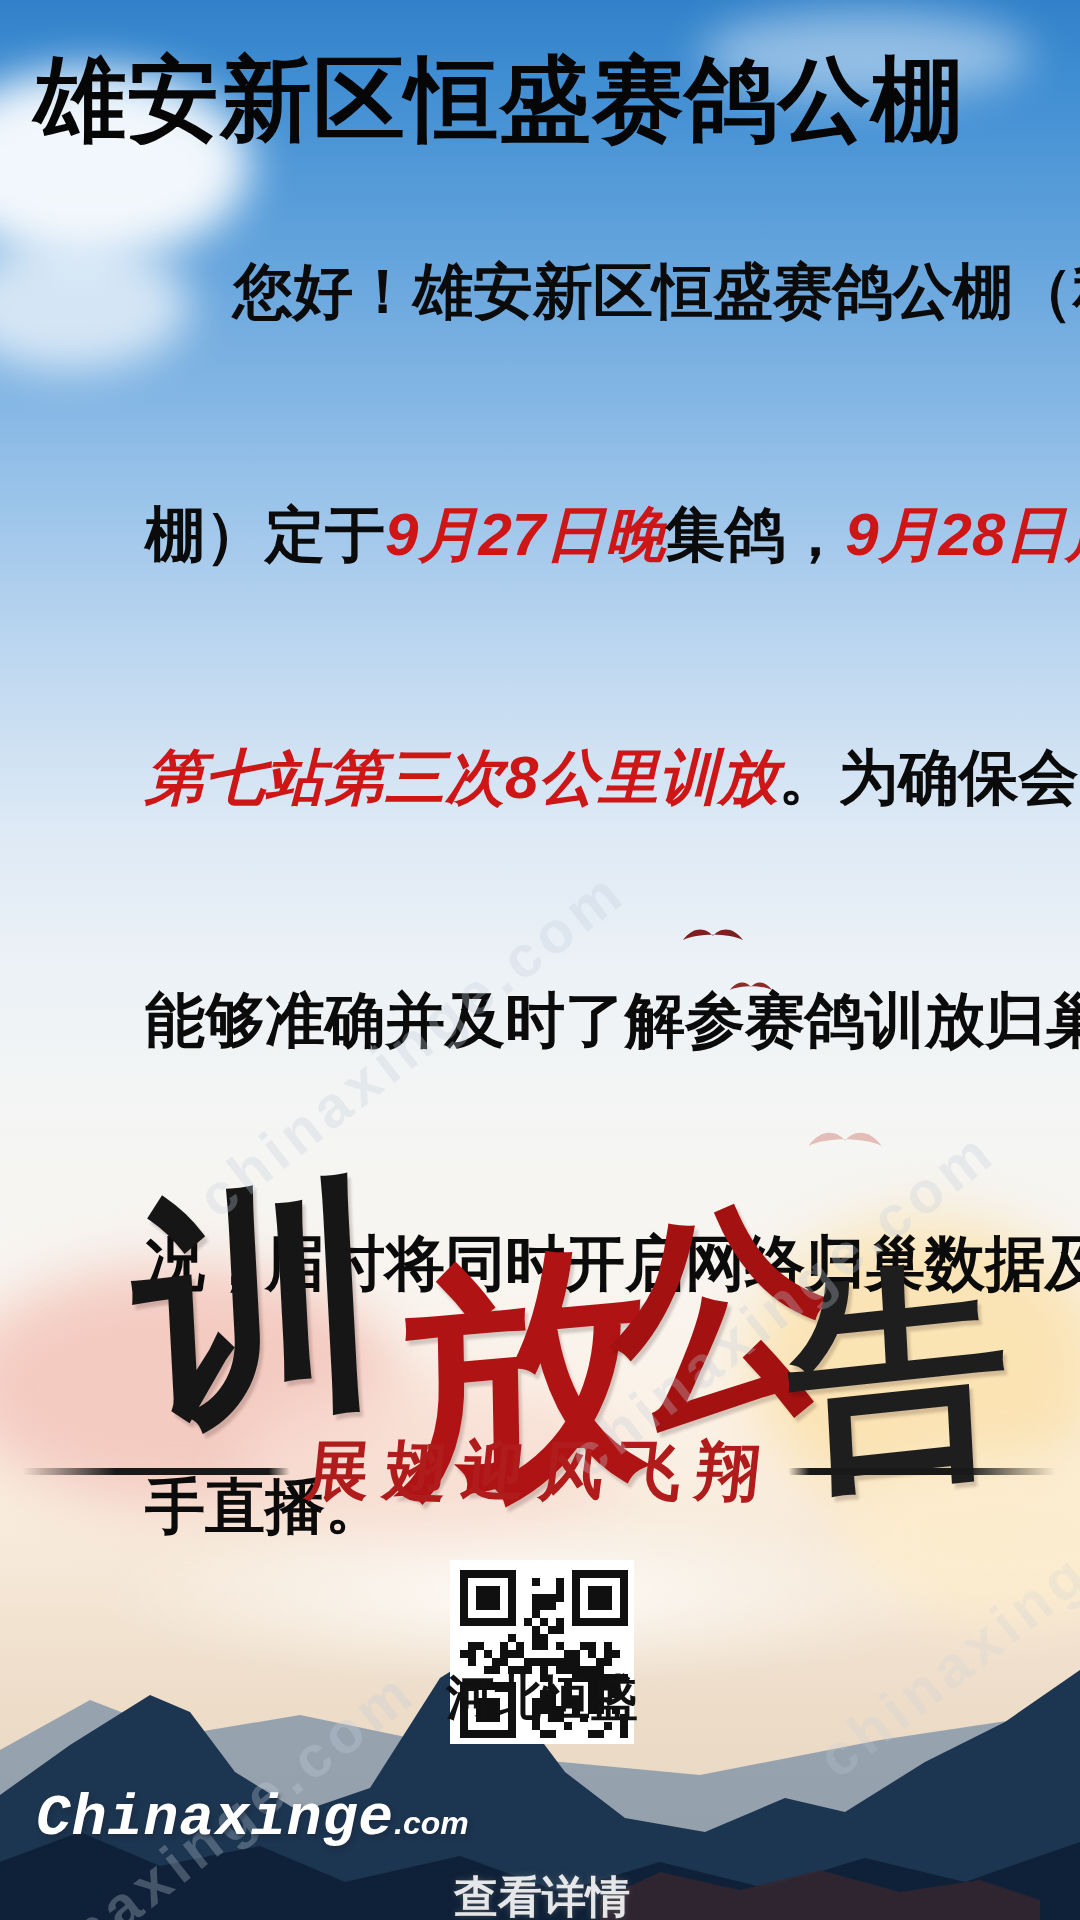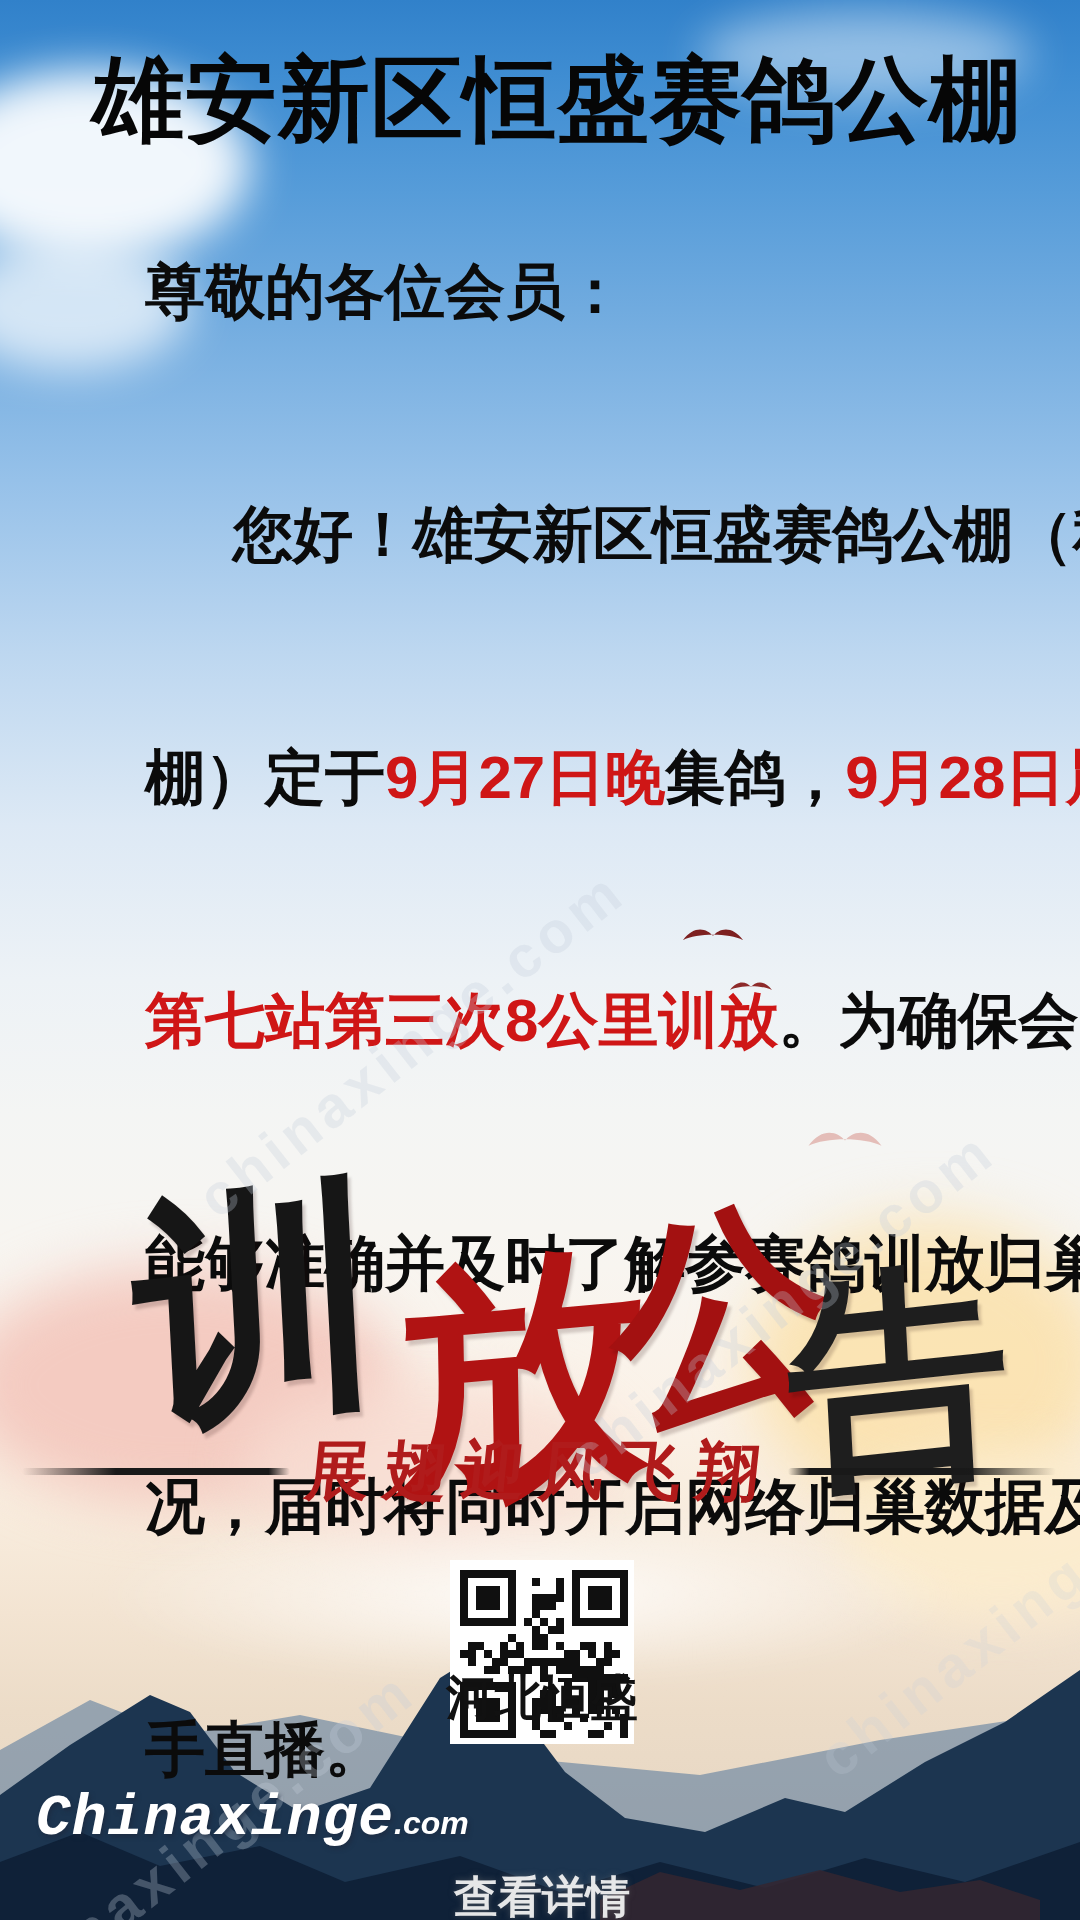--- a/index.html
+++ b/index.html
@@ -5,26 +5,26 @@
   html,body{margin:0;padding:0;background:#222;}
   .poster{position:relative;width:1080px;height:1920px;overflow:hidden;
     font-family:"Liberation Sans","DejaVu Sans",sans-serif;
     background:linear-gradient(180deg,
       #3181ca 0%, #3f8dd2 4%, #569cd9 10%, #74ade0 17%, #96c1e9 25%,
       #bdd7f0 34%, #dde9f5 43%, #edf2f6 51%, #f4f5f4 58%, #f8f5f0 66%,
       #fbf2e8 73%, #f8ecdd 79%, #f3e4d2 84%, #ecdcc8 89%, #e3d3bf 100%);}
   .cloud{position:absolute;border-radius:50%;filter:blur(22px);}
   .wm{position:absolute;font-size:58px;font-weight:bold;letter-spacing:6px;
       color:rgba(195,205,220,.30);transform:rotate(-38deg);white-space:nowrap;z-index:6;}
-  .title{position:absolute;top:38px;left:0;right:0;text-align:center;padding-left:34px;
+  .title{position:absolute;top:38px;left:0;right:0;padding-left:34px;
       font-size:92px;font-weight:900;color:#060606;letter-spacing:1px;z-index:4;white-space:nowrap;}
   .textblock{position:absolute;top:170px;left:45px;right:20px;z-index:4;}
   .line{font-size:60px;line-height:81px;font-weight:900;color:#0b0b0b;white-space:pre;}
   .indent{padding-left:88px;}
-  .seg-red{color:#cf1616;}
+  .seg-red{color:#cf1616;font-style:italic;}
   .blue-line{padding-left:36px;}
   .callig{position:absolute;z-index:5;font-family:"Liberation Serif","DejaVu Serif",serif;
       font-weight:900;text-shadow:3px 5px 3px rgba(40,10,10,.18);line-height:1;}
   .slogan-row{position:absolute;top:1428px;left:0;right:0;text-align:center;z-index:5;}
   .slogan{font-size:64px;font-weight:900;color:#b01b1b;letter-spacing:14px;
       font-family:"Liberation Serif","DejaVu Serif",serif;transform:skewX(-6deg);display:inline-block;}
   .divider{position:absolute;top:1468px;height:7px;border-radius:4px;z-index:5;}
   .divider.left{left:22px;width:268px;
       background:linear-gradient(90deg,rgba(20,20,20,0) 0%,#191919 35%,#191919 92%,rgba(20,20,20,0) 100%);}
   .divider.right{left:788px;width:268px;
@@ -69,23 +69,20 @@
   <svg class="mountains" viewBox="0 0 1080 320" preserveAspectRatio="none">
     <polygon fill="#50749a" opacity="0.55" points="0,150 90,100 180,135 300,115 420,140 540,160 700,175 880,140 1080,110 1080,320 0,320"></polygon>
     <polygon fill="#1c3550" points="0,195 70,145 150,95 190,112 235,172 300,212 370,188 440,78 472,58 520,112 565,172 625,218 705,232 785,198 845,212 925,162 1005,122 1080,70 1080,320 0,320"></polygon>
     <polygon fill="#0f2138" points="0,262 80,232 160,266 260,246 345,282 460,256 560,292 660,262 765,288 865,258 965,282 1080,242 1080,320 0,320"></polygon>
     <polygon fill="#342630" opacity="0.85" points="600,300 660,272 740,290 820,270 900,292 980,280 1040,300 1040,320 600,320"></polygon>
   </svg>
 
   <div class="title">雄安新区恒盛赛鸽公棚</div>
 
   <div class="textblock">
-    <div class="line">
-      <span>尊敬的各位会员：</span>
-    </div>
     <div class="line indent">
       <span>您好！雄安新区恒盛赛鸽公棚（秋</span>
     </div>
     <div class="line">
       <span>棚）定于</span><span class="seg-red">9月27日晚</span><span>集鸽，</span><span class="seg-red">9月28日晨</span>
     </div>
     <div class="line">
       <span class="seg-red">第七站第三次8公里训放</span><span>。为确保会员</span>
     </div>
     <div class="line">

